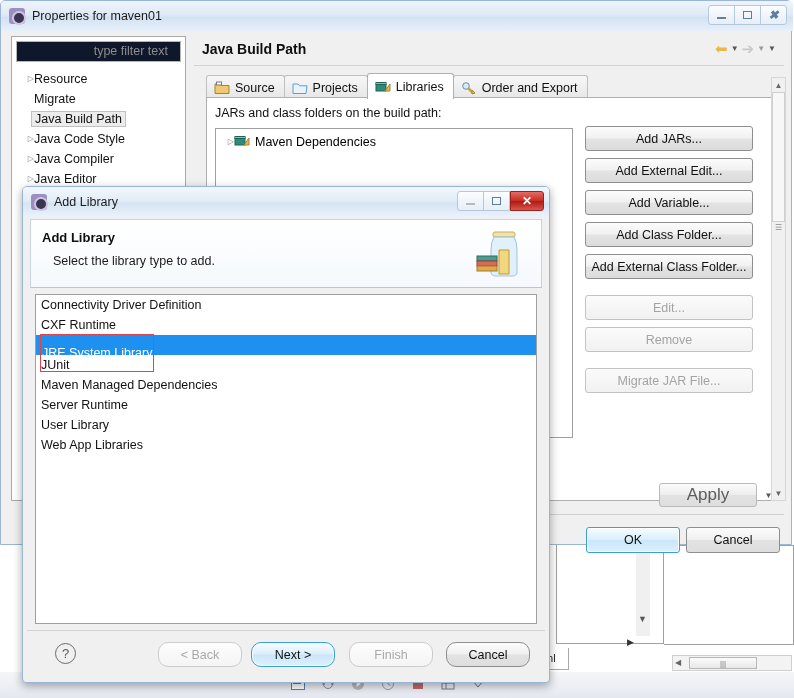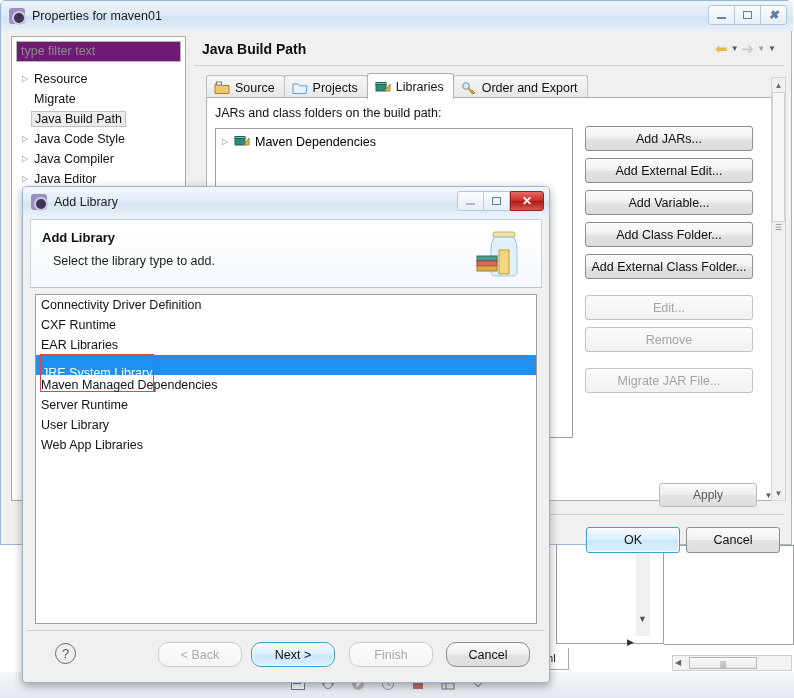--- a/index.html
+++ b/index.html
@@ -18,20 +18,21 @@
     position: absolute; background: #ffffff; border: 1px solid #a0a0a0;
   }
   .bg-gray { position: absolute; background: #f0f0f0; }
 
   
   #props-window {
     position: absolute; left: 0; top: 0; width: 792px; height: 545px;
     background: #f0f0f0;
     border: 1px solid #9ab6d6;
     border-radius: 5px 5px 0 0;
+    text-align: right;
   }
   #props-titlebar {
     position: absolute; left: 0; top: 0; width: 792px; height: 30px;
     background: linear-gradient(to bottom, #eef4fb 0%, #dfeaf6 45%, #d3e2f2 55%, #e7f0fa 100%);
     border-radius: 4px 4px 0 0;
     display: flex; align-items: center;
   }
   .win-icon {
     width: 16px; height: 16px; margin-left: 8px; margin-right: 7px;
     border-radius: 3px;
@@ -64,23 +65,23 @@
     background: #f0f0f0;
   }
 
   
   #left-panel {
     position: absolute; left: 9px; top: 5px; width: 175px; height: 465px;
     background: #ffffff; border: 1px solid #a9a9a9;
   }
   #filter-input {
     position: absolute; left: 4px; top: 4px; width: 165px; height: 21px;
-    border: 1px solid #b5b5b5; background: #701a75;
+    border: 1px solid #b5b5b5; background: #0f172a;
     font-size: 12.5px; color: #8d8d8d;
-    padding: 2px 4px;
+    padding: 2px 12px;
     font-family: "Liberation Sans", sans-serif;
   }
   .tree { position: absolute; left: 0; top: 32px; width: 100%; }
   .tree-item {
     height: 20px; display: flex; align-items: center;
     padding-left: 10px; font-size: 12.5px; color: #111;
     white-space: nowrap;
   }
   .tree-arrow {
     width: 12px; flex: none; color: #8a8a8a; font-size: 8px;
@@ -168,21 +169,21 @@
   }
   .sb-thumb { position: absolute; left: 0; width: 13px; background: #f7f7f7; border: 1px solid #cfcfcf; }
   .sb-grip { position: absolute; left: 3px; font-size: 8px; color: #8a8a8a; letter-spacing: 0; }
 
   
   #apply-btn {
     position: absolute; right: 27px; top: 452px; width: 98px; height: 24px;
     background: linear-gradient(to bottom, #fbfbfb, #ededed 50%, #e2e2e2 51%, #dedede);
     border: 1px solid #b9b9b9; border-radius: 3px;
     display: flex; align-items: center; justify-content: center;
-    font-size: 12px; color: #5c5c5c;
+    font-size: 17px; color: #5c5c5c;
   }
   #apply-caret {
     position: absolute; right: 8px; top: 452px; width: 15px; height: 24px;
     display:flex; align-items:center; justify-content:center;
     font-size: 8px; color: #555;
   }
 
   #bottom-sep {
     position: absolute; left: 0; top: 483px; right: 0; height: 1px; background: #cfcfcf;
   }
@@ -544,24 +545,24 @@
           <rect x="6" y="35" width="20" height="5" fill="#d86a5c" stroke="#9c4237"></rect>
           <rect x="6" y="40" width="20" height="5" fill="#e0a94a" stroke="#a5782c"></rect>
           <path d="M28 24 L38 24 L38 48 L28 48 Z" fill="#f3d680" stroke="#c0992f"></path>
         </svg>
       </div>
     </div>
 
     <div id="dlg-list">
       <div class="lib-item">Connectivity Driver Definition</div>
       <div class="lib-item">CXF Runtime</div>
-      <div class="lib-item">EAR Libraries</div>
       <div class="lib-item selected">
         <span class="focus-box">JRE System Library</span>
       </div>
+      <div class="lib-item">JUnit</div>
       <div class="lib-item">Maven Managed Dependencies</div>
       <div class="lib-item">Server Runtime</div>
       <div class="lib-item">User Library</div>
       <div class="lib-item">Web App Libraries</div>
     </div>
 
     <div id="dlg-footer">
       <div id="help-icon">?</div>
       <div class="wiz-btn disabled" id="btn-back">&lt; Back</div>
       <div class="wiz-btn primary" id="btn-next">Next &gt;</div>

